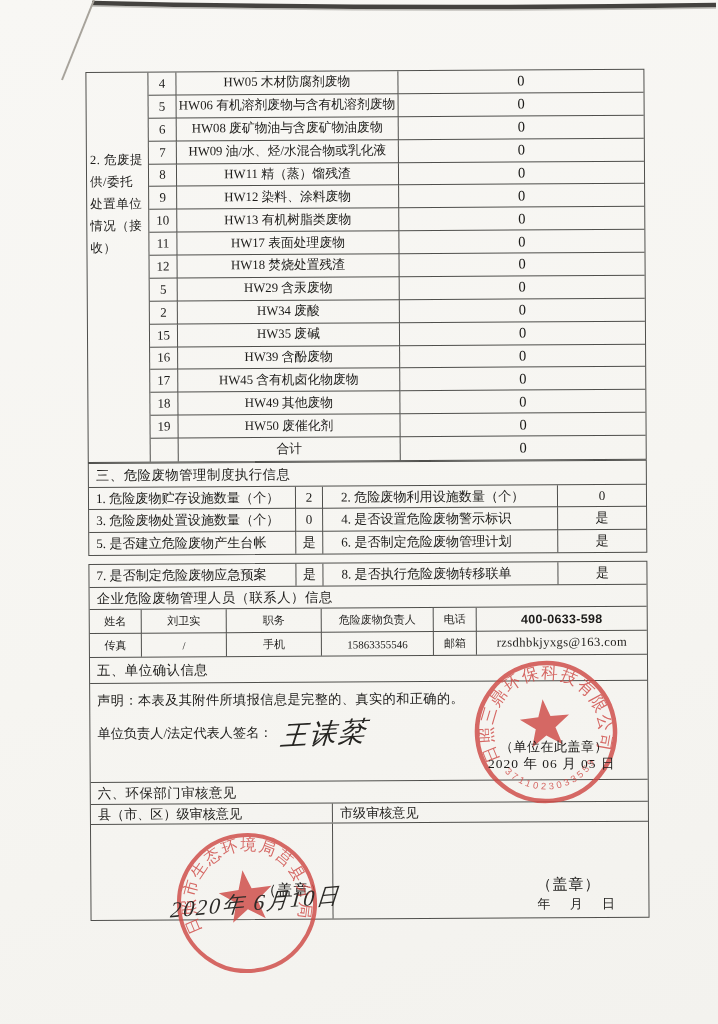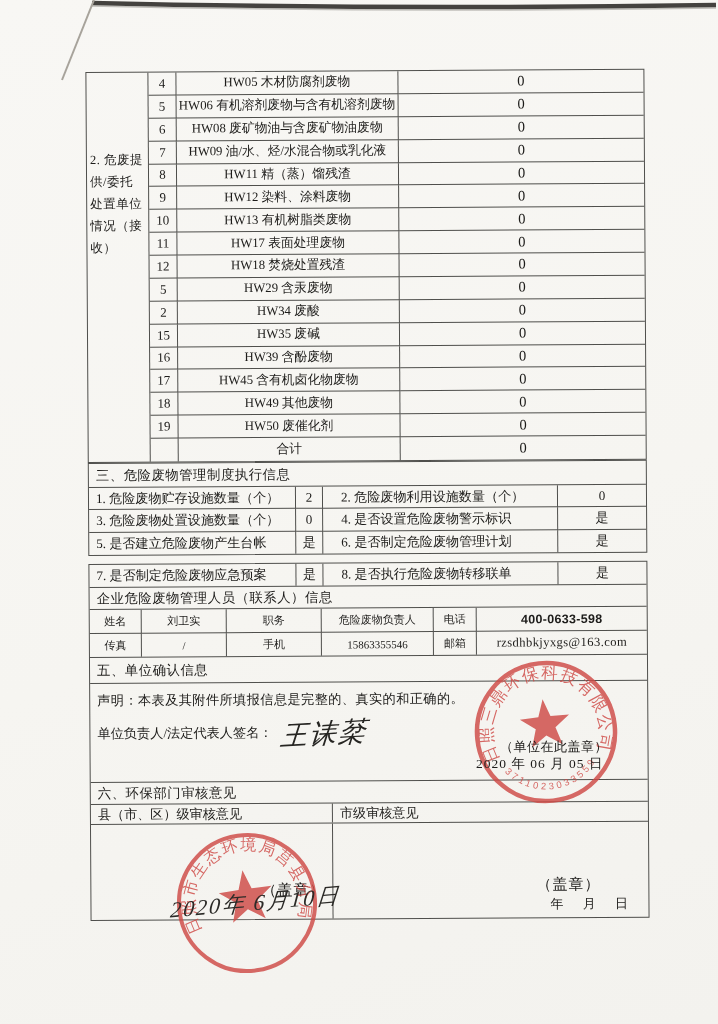--- a/index.html
+++ b/index.html
@@ -53,25 +53,25 @@
   .hdr6{height:22px;}
   .s6-heads{display:grid;grid-template-columns:242px 1fr;height:20px;border-bottom:1px solid var(--line);}
   .s6-heads div{display:flex;align-items:center;padding-left:7px;font-size:13.1px;border-right:1px solid var(--line);}
   .s6-heads div:last-child{border-right:none;}
   .s6-cells{display:grid;grid-template-columns:242px 1fr;height:95px;}
   .s6-cell{position:relative;border-right:1px solid var(--line);}
   .s6-cell:last-child{border-right:none;}
   .gz{position:absolute;font-size:15px;letter-spacing:1px;z-index:6;}
   .gz-l{left:170px;top:57px;}
   .gz-r{left:203px;top:53px;}
-  .ymd{position:absolute;left:217px;top:73px;font-size:13px;word-spacing:16px;}
+  .ymd{position:absolute;left:204px;top:73px;font-size:13px;word-spacing:16px;}
   
   .stamp{position:absolute;z-index:5;opacity:.82;}
   .stamp-note1{position:absolute;left:500px;top:738px;font-size:13px;z-index:6;letter-spacing:.5px;}
-  .stamp-date1{position:absolute;left:476px;top:755px;font-size:13.5px;z-index:6;letter-spacing:1px;}
+  .stamp-date1{position:absolute;left:488px;top:755px;font-size:13.5px;z-index:6;letter-spacing:1px;}
   .hand-date{position:absolute;left:170px;top:888px;font-size:22px;font-style:italic;color:#2b2a27;transform:rotate(-5deg) skewX(-10deg);z-index:6;letter-spacing:2px;white-space:nowrap;}
 </style>
 </head>
 <body>
 
 <div class="paper">
 
   <svg class="scan-top" viewBox="0 0 718 14">
     <path d="M92,3 Q400,10 716,5" stroke="#24221f" stroke-width="4.5" fill="none" opacity="0.85"></path>
     <path d="M92,6 Q400,13 716,8" stroke="#8a8781" stroke-width="1.5" fill="none" opacity="0.5"></path>

